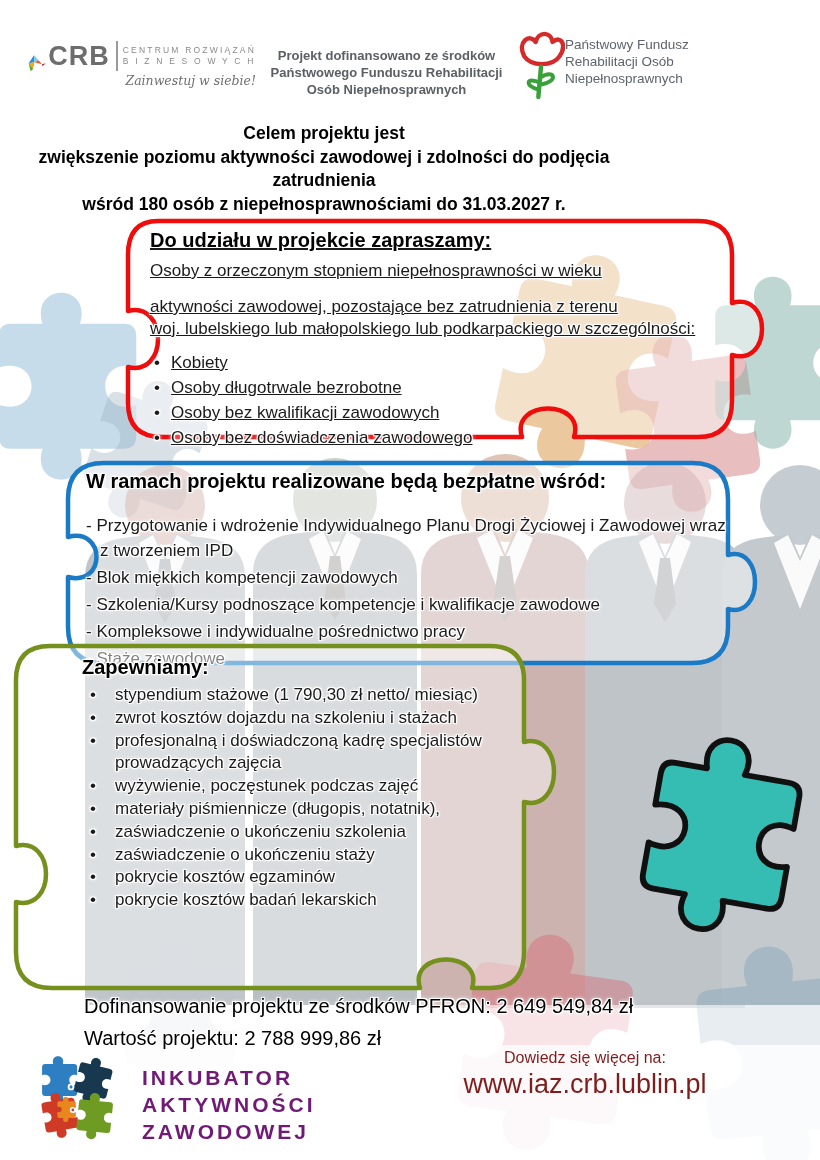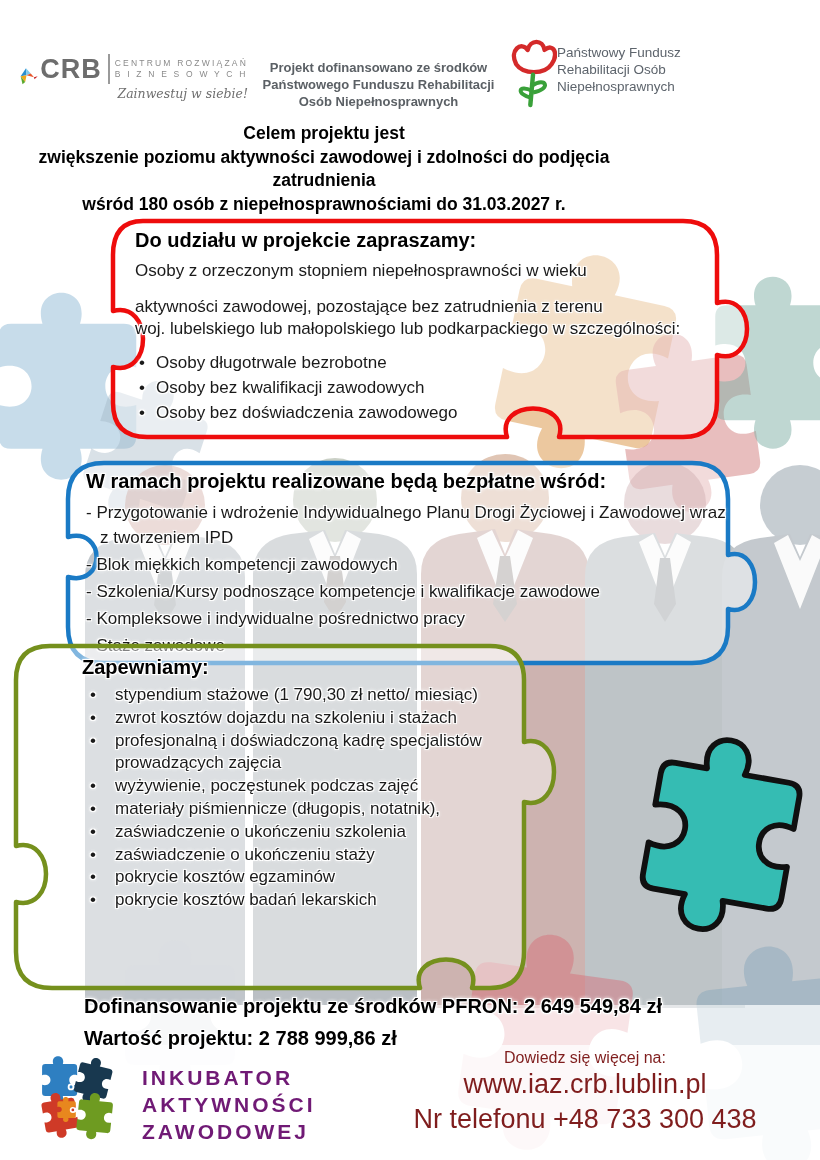--- a/index.html
+++ b/index.html
@@ -4,60 +4,60 @@
 <style>
   html,body{margin:0;padding:0;}
   body{
     width:820px;height:1160px;position:relative;overflow:hidden;
     background:#ffffff;
     font-family:"Liberation Sans","DejaVu Sans",sans-serif;
     color:#1a1a1a;
   }
   .abs{position:absolute;}
   
-  .header{position:absolute;left:4px;top:0;width:715px;height:110px;display:flex;align-items:flex-end;}
+  .header{position:absolute;left:12px;top:0;width:715px;height:110px;display:flex;align-items:center;}
   .crb-logo{display:flex;align-items:center;margin:18px 0 0 14px;width:230px;}
   .crb-text{margin-left:2px;}
   .crb-acro{font-size:27px;font-weight:bold;color:#6d6d6d;letter-spacing:1px;line-height:26px;}
   .crb-row{display:flex;align-items:center;}
   .crb-sep{width:2px;height:30px;background:#9a9a9a;margin:0 5px 0 6px;}
   .crb-name{font-size:8.5px;color:#8a8a8a;letter-spacing:2.2px;line-height:11px;white-space:nowrap;}
   .crb-tag{font-family:"DejaVu Serif",serif;font-style:italic;font-size:12.5px;color:#6f6f6f;text-align:right;margin-top:2px;}
   .fund-note{flex:1;text-align:center;margin-top:34px;font-size:13px;line-height:17px;color:#5b6065;font-weight:bold;}
   .pfron{display:flex;align-items:flex-start;margin:20px 14px 0 0;width:196px;}
   .pfron-text{font-size:13.5px;line-height:17px;color:#5d646c;margin-top:8px;}
   
   .goal{position:absolute;left:0;top:122px;width:648px;text-align:center;font-weight:bold;font-size:17.5px;line-height:23.5px;color:#000;}
   
   .pbox{position:absolute;}
   .pbox svg{position:absolute;left:0;top:0;overflow:visible;}
   .pbox .content{position:relative;}
   .glow, .pbox .content{
     text-shadow:-1px -1px 0 #fff,1px -1px 0 #fff,-1px 1px 0 #fff,1px 1px 0 #fff,0 0 4px #fff,0 0 4px #fff;
   }
   .box-title{font-weight:bold;font-size:20px;color:#000;}
-  .box-red{left:89px;top:217px;width:648px;height:226px;}
+  .box-red{left:104px;top:217px;width:648px;height:226px;text-decoration:underline;}
   .box-red .content{padding:12px 26px 0 46px;}
   .intro{font-size:17px;line-height:22px;margin-top:8px;}
   .intro .first{margin-bottom:14px;}
   .rbullets{margin:10px 0 0 4px;font-size:17px;line-height:25px;}
   .rbullets div{padding-left:17px;position:relative;}
   .rbullets div::before{content:"•";position:absolute;left:0;}
   .box-blue{left:64px;top:459px;width:700px;height:208px;}
   .box-blue .content{padding:11px 30px 0 22px;}
   .svc{font-size:17px;line-height:25px;padding-left:14px;text-indent:-14px;margin-top:2px;}
   .svc::before{content:"- ";}
-  .svc-list{margin-top:7px;}
+  .svc-list{margin-top:20px;}
   .box-green{left:10px;top:642px;width:530px;height:352px;}
   .box-green .content{padding:14px 14px 0 72px;}
   .gbullets{margin-top:5px;font-size:17px;line-height:22.8px;}
   .gbullets div{padding-left:33px;position:relative;}
   .gbullets div::before{content:"•";position:absolute;left:8px;}
   
-  .funding{position:absolute;left:84px;top:990px;font-size:20px;font-weight:bold;line-height:32px;color:#000;}
+  .funding{position:absolute;left:84px;top:990px;font-size:20px;font-weight:normal;line-height:32px;color:#000;}
   
   .iaz{position:absolute;left:36px;top:1056px;display:flex;align-items:center;}
   .iaz-text{margin-left:8px;font-size:21px;font-weight:bold;letter-spacing:3px;line-height:27px;color:#701a75;}
   .contact{position:absolute;left:360px;top:1048px;width:450px;text-align:center;color:#7f1d1d;}
   .contact .label{font-size:16px;line-height:20px;}
   .contact .site{font-size:27px;line-height:33px;}
   .contact .phone{font-size:27px;line-height:36px;}
 </style>
 </head>
 <body>
@@ -165,20 +165,21 @@
     <path d="M54,4 L594,4 Q628,4 628,38 L628,86 C668,74 668,150 628,138 L628,184 Q628,220 594,220 L470,220 C482,182 406,182 418,220 L58,220 Q24,220 24,186 L24,150 C64,160 64,84 24,94 L24,38 Q24,4 54,4 Z" fill="rgba(255,255,255,0.45)" stroke-width="4.5" stroke-linejoin="round" stroke="#ee0c0c"></path>
   </svg>
   <div class="content">
     <div class="box-title">Do udziału w projekcie zapraszamy:</div>
     <div class="intro">
       <div class="first">Osoby z orzeczonym stopniem niepełnosprawności w wieku</div>
       <div>aktywności zawodowej, pozostające bez zatrudnienia z terenu</div>
       <div>woj. lubelskiego lub małopolskiego lub podkarpackiego w szczególności:</div>
     </div>
     <div class="rbullets">
+      <div>Kobiety</div>
       <div>Osoby długotrwale bezrobotne</div>
       <div>Osoby bez kwalifikacji zawodowych</div>
       <div>Osoby bez doświadczenia zawodowego</div>
     </div>
   </div>
 </div>
 
 <div class="pbox box-blue" style="z-index:2;">
   <svg width="700" height="208" viewBox="0 0 700 208">
     <path d="M40,4 L628,4 Q664,4 664,40 V96 C700,86 700,160 664,150 V168 Q664,204 628,204 H40 Q4,204 4,168 V118 C42,128 42,68 4,78 V40 Q4,4 40,4 Z" fill="rgba(255,255,255,0.45)" stroke-width="4.5" stroke-linejoin="round" stroke="#1a7ac5"></path>
@@ -243,14 +244,13 @@
   <div class="iaz-text">
     <div>INKUBATOR</div>
     <div>AKTYWNOŚCI</div>
     <div>ZAWODOWEJ</div>
   </div>
 </div>
 
 <div class="contact" style="z-index:3;">
   <div class="label">Dowiedz się więcej na:</div>
   <div class="site">www.iaz.crb.lublin.pl</div>
-  <div class="phone">Nr telefonu +48 733 300 438</div>
 </div>
 
 </body></html>

